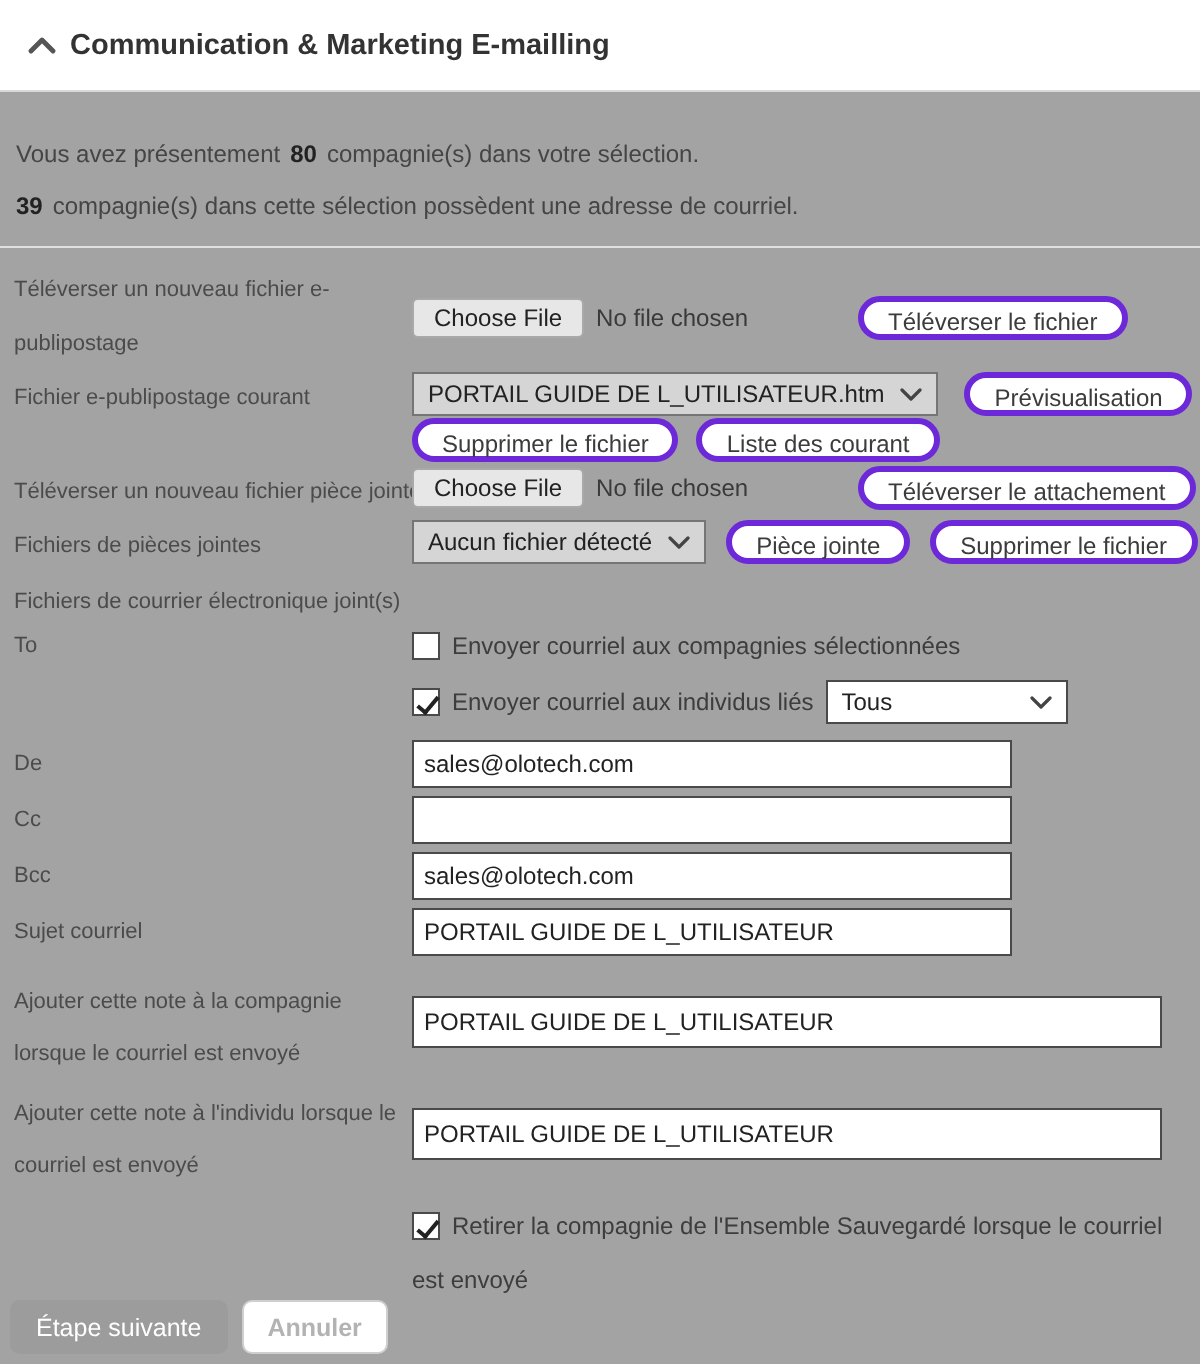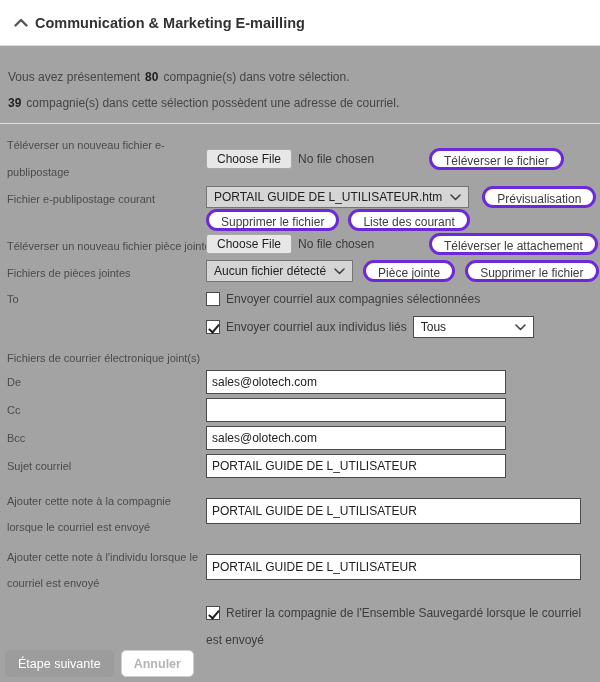--- a/index.html
+++ b/index.html
@@ -177,44 +177,44 @@
           <span>Aucun fichier détecté</span>
           <svg class="sel-chev" width="11" height="7" viewBox="0 0 11 7">
               <polyline points="1,1 5.5,5.5 10,1" stroke="#444" stroke-width="1.6" fill="none" stroke-linecap="round" stroke-linejoin="round"></polyline>
             </svg>
         </div>
         <button class="pill">Pièce jointe</button>
         <button class="pill">Supprimer le fichier</button>
       </div>
     </div>
 
+    <div class="frow row-attached-files">
+      <div class="flabel" style="flex-basis:100%;">Fichiers de courrier électronique joint(s)</div>
+    </div>
+
     <div class="frow row-to">
       <div class="flabel" style="line-height:20px;">To</div>
       <div class="fctrl">
         <div class="cb-line">
           <span class="checkbox"></span>
           <span class="cb-text">Envoyer courriel aux compagnies sélectionnées</span>
         </div>
         <div class="cb-line cb-line2">
           <span class="checkbox checked"></span>
           <span class="cb-text">Envoyer courriel aux individus liés</span>
           <div class="wselect">
             <span>Tous</span>
             <svg class="sel-chev" width="11" height="7" viewBox="0 0 11 7">
                 <polyline points="1,1 5.5,5.5 10,1" stroke="#444" stroke-width="1.6" fill="none" stroke-linecap="round" stroke-linejoin="round"></polyline>
               </svg>
           </div>
         </div>
       </div>
     </div>
 
-    <div class="frow row-attached-files">
-      <div class="flabel" style="flex-basis:100%;">Fichiers de courrier électronique joint(s)</div>
-    </div>
-
     <div class="frow row-field">
       <div class="flabel">De</div>
       <div class="fctrl"><input class="txt w300" type="text" value="sales@olotech.com" style=""></div>
     </div>
 
     <div class="frow row-field">
       <div class="flabel">Cc</div>
       <div class="fctrl"><input class="txt w300" type="text" value="" style=""></div>
     </div>
 

